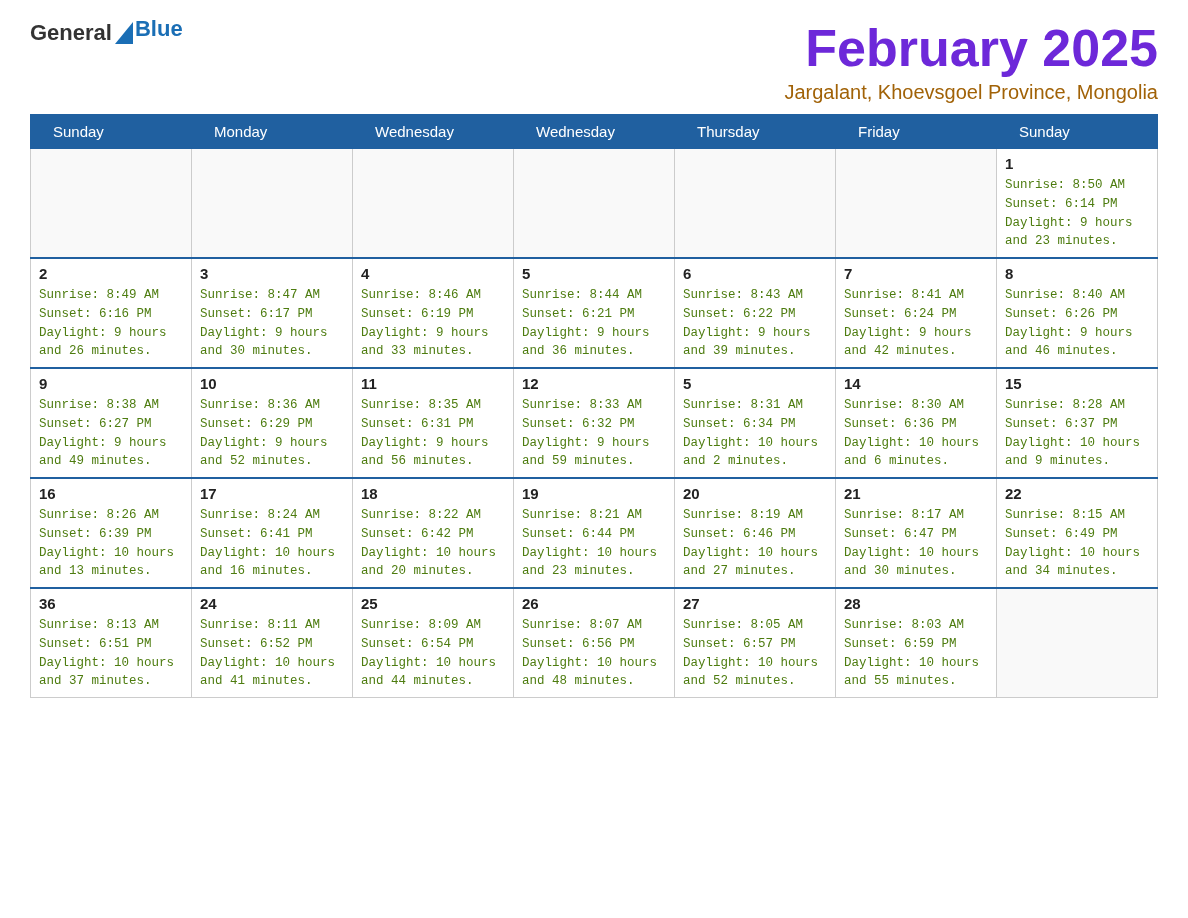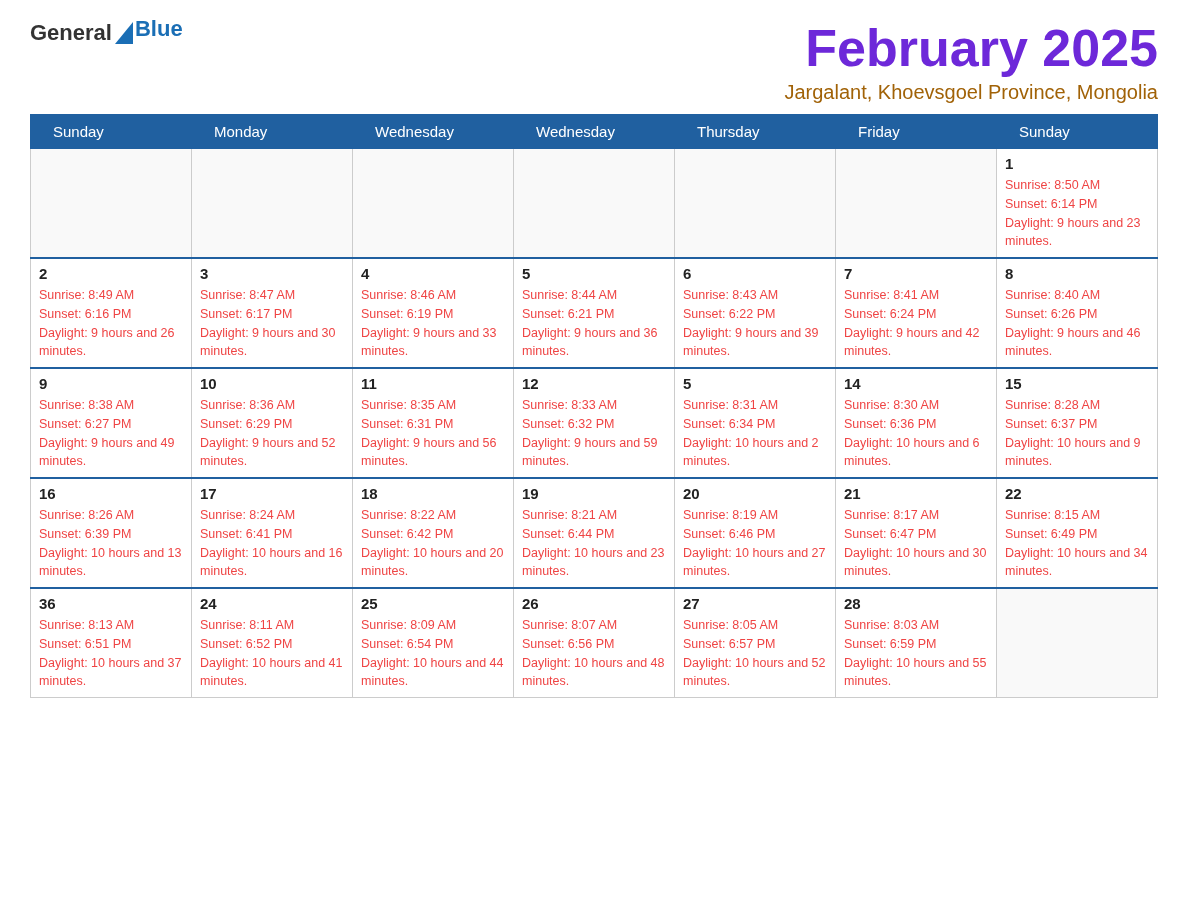--- a/index.html
+++ b/index.html
@@ -72,21 +72,22 @@
     .day-number {
       font-size: 15px;
       font-weight: bold;
       color: #222;
       display: block;
       margin-bottom: 4px;
     }
     .day-info {
       font-size: 12.5px;
       line-height: 1.5;
-      color: #ef4444;
+      color: #4d7c0f;
+      font-family: Liberation Mono, monospace;
     }
     .row-separator td {
       border-top: 2px solid #2060a0;
     }
     .logo-wrapper {
       display: flex;
       flex-direction: row;
       align-items: flex-start;
     }
     .logo-line1 {

